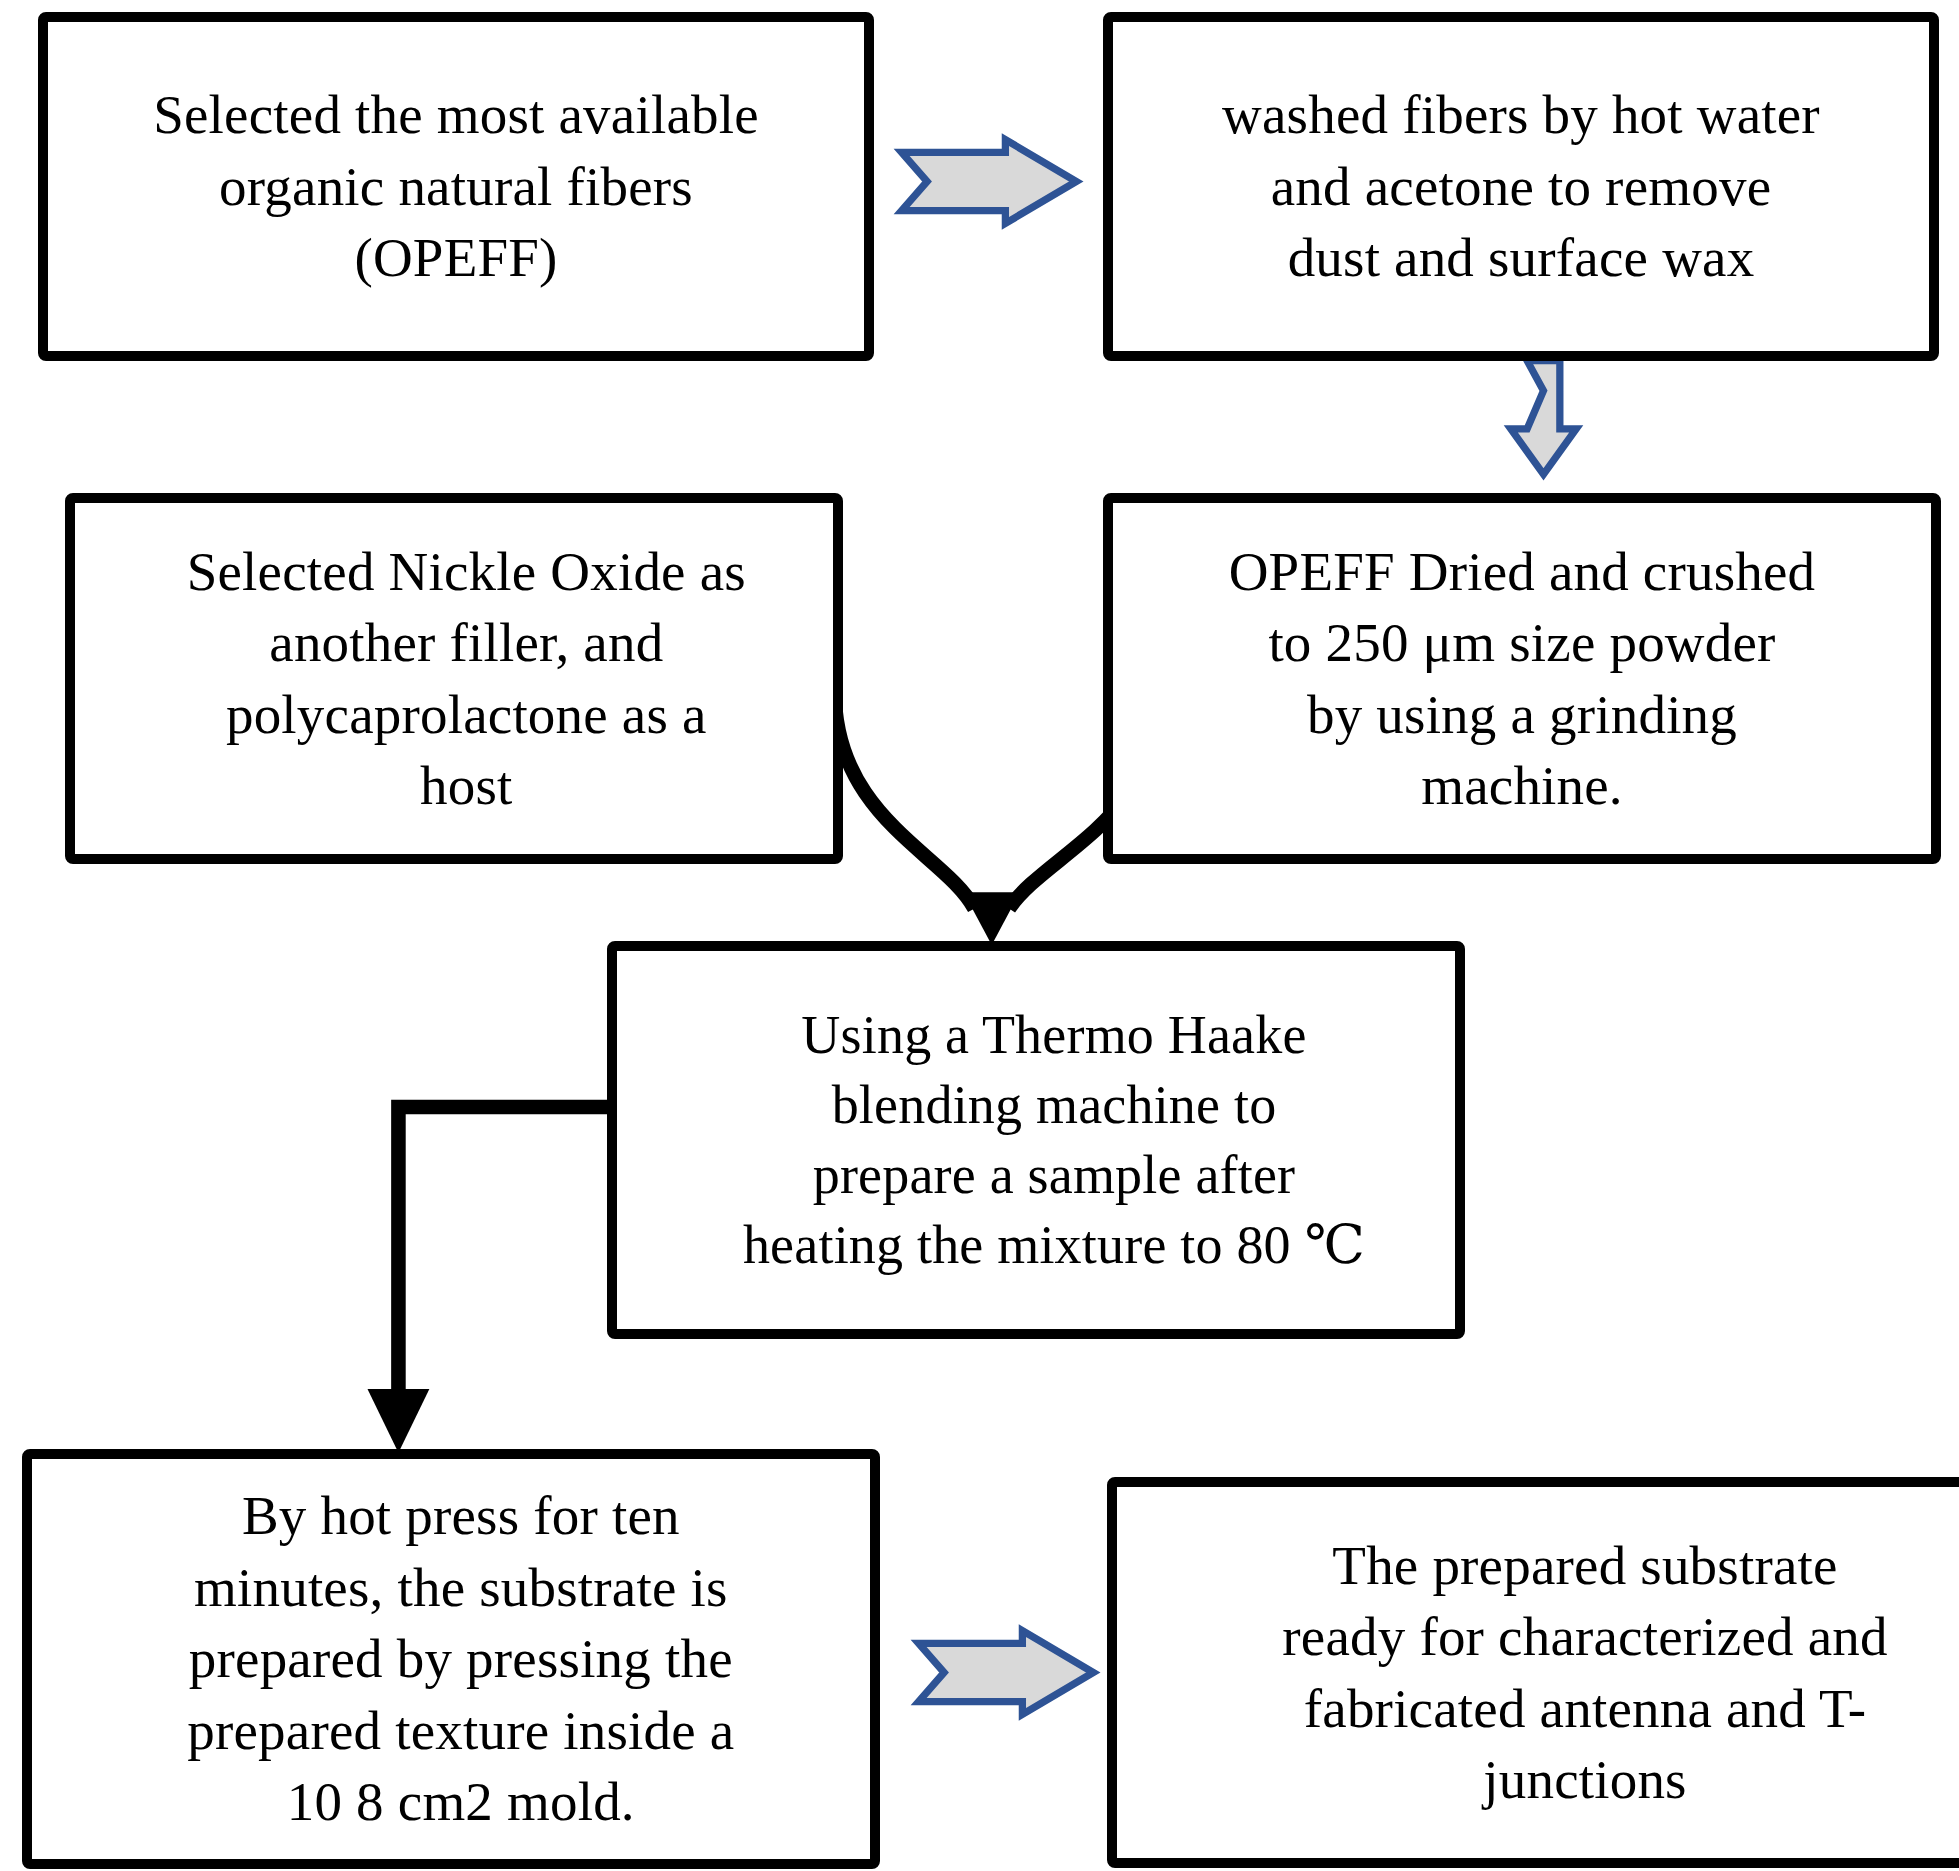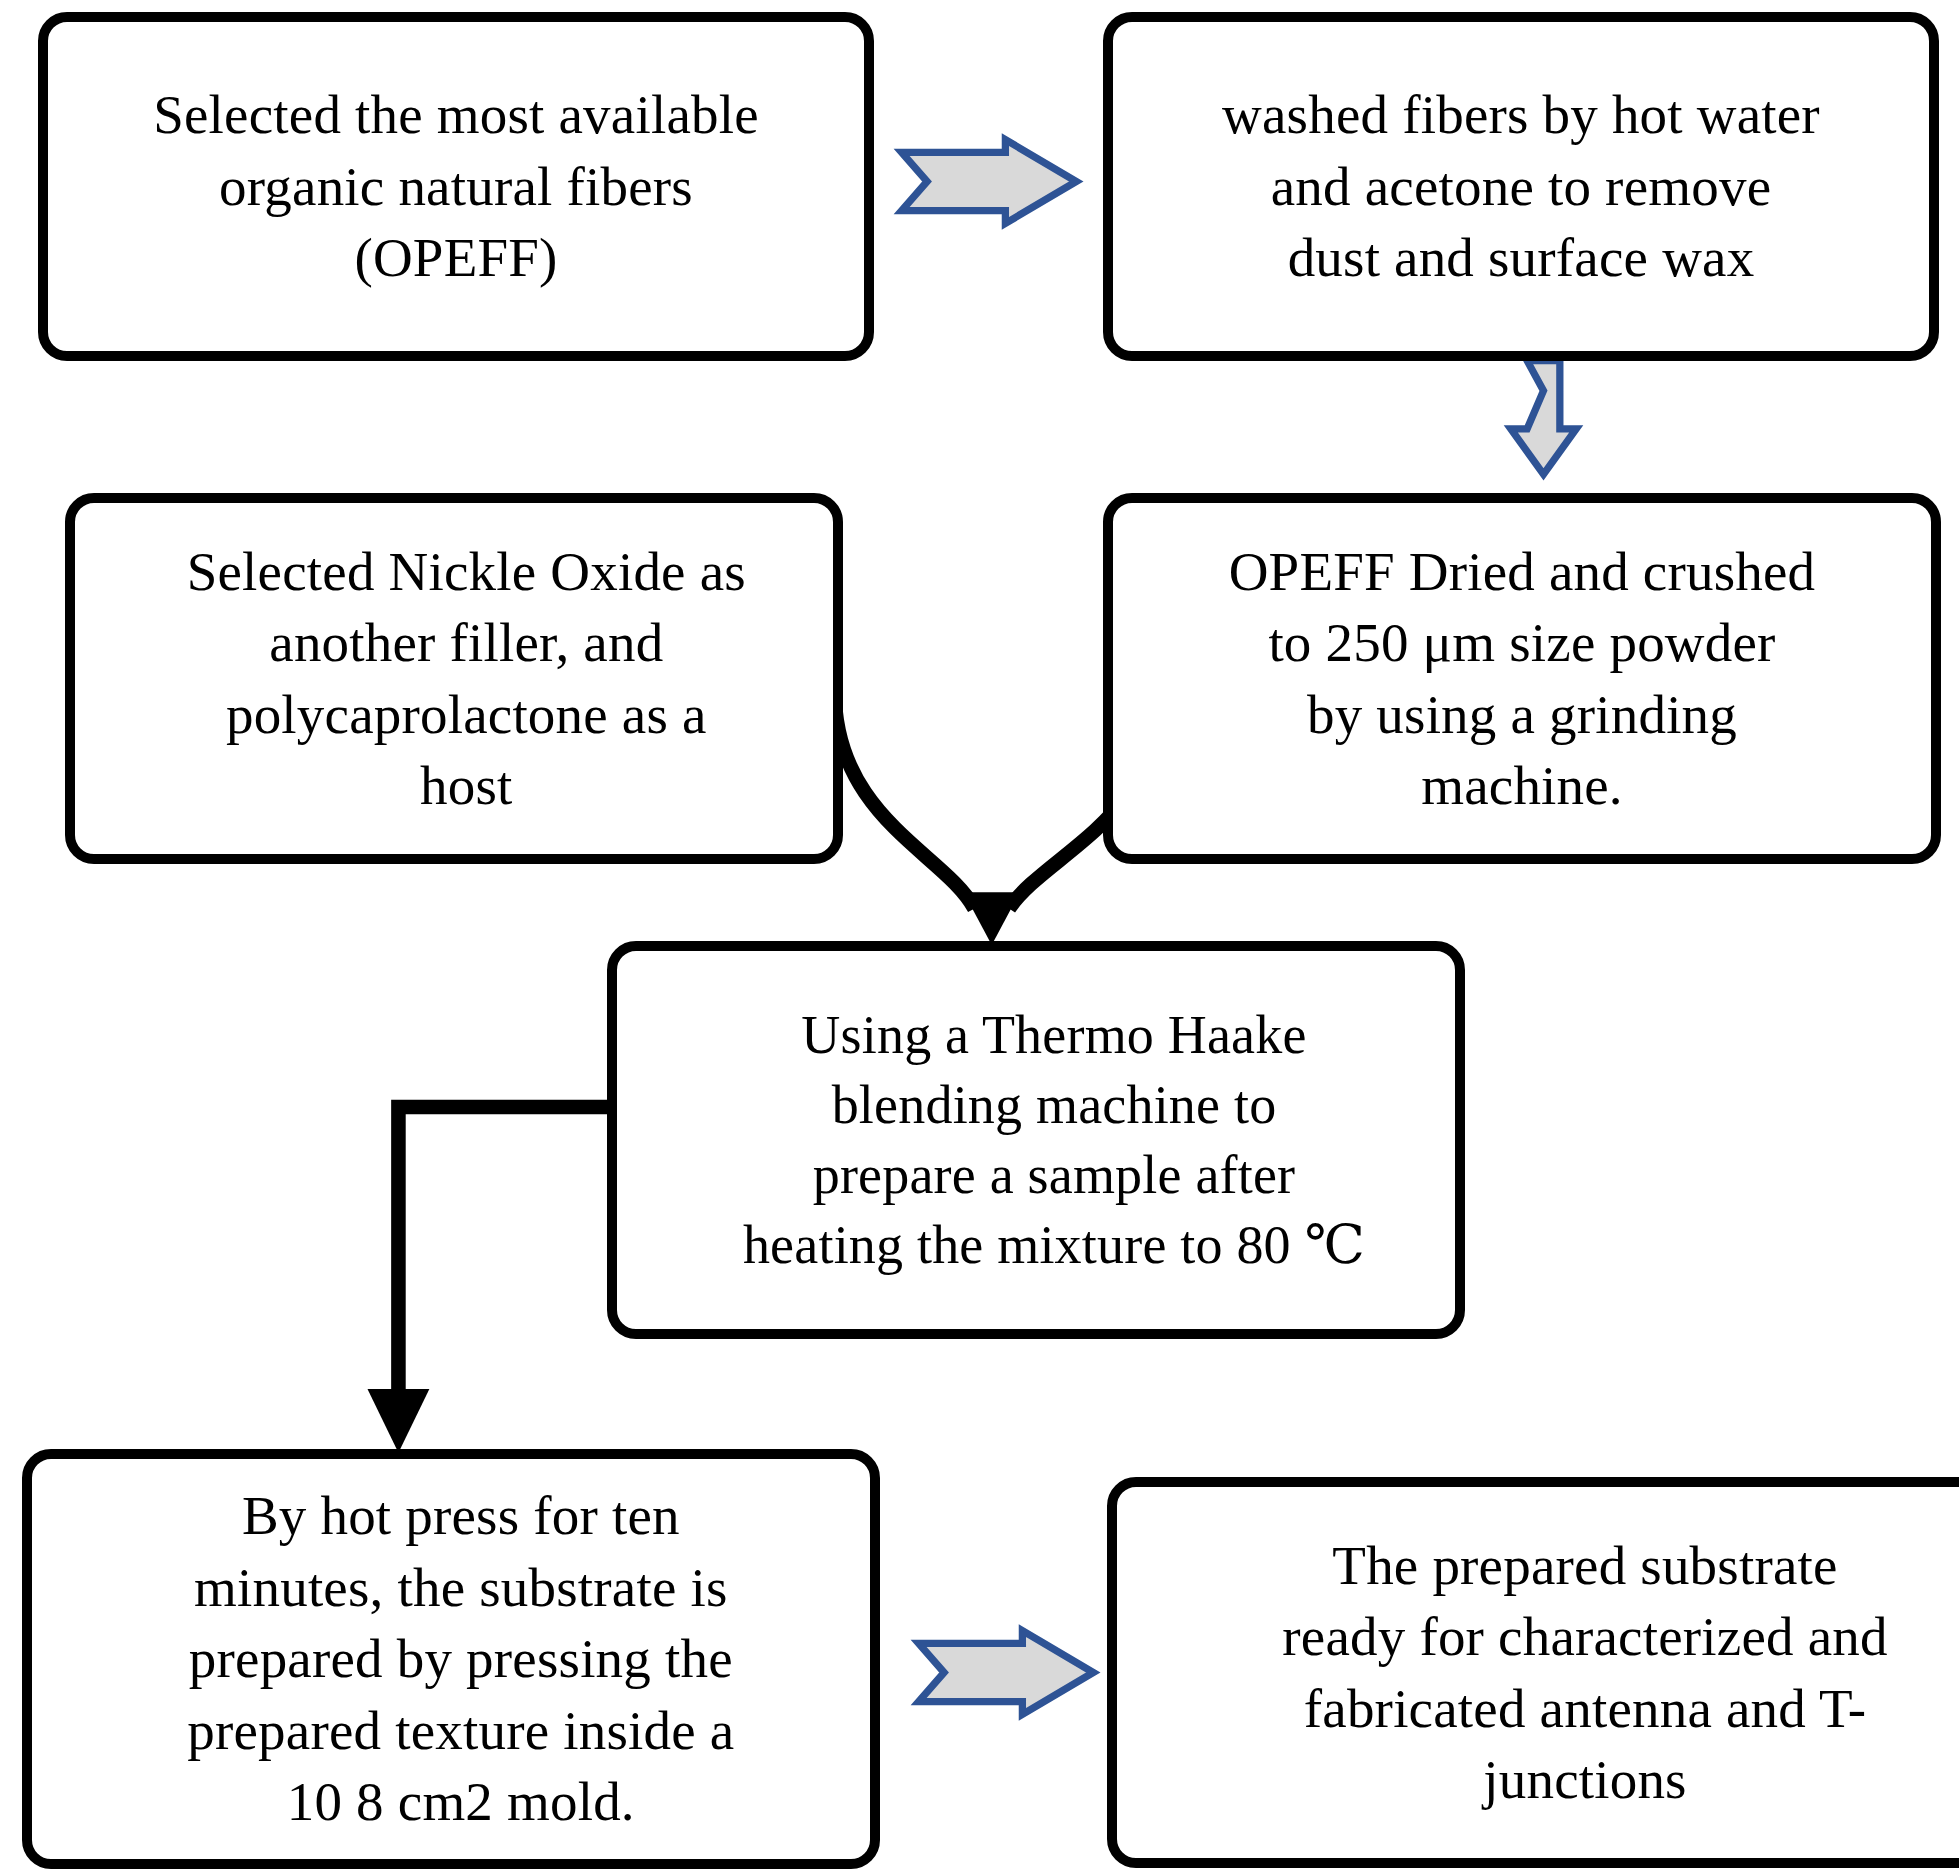--- a/index.html
+++ b/index.html
@@ -12,21 +12,21 @@
     width: 1959px;
     height: 1872px;
     background: #ffffff;
     overflow: hidden;
     font-family: "Liberation Serif", "DejaVu Serif", serif;
   }
   .node {
     position: absolute;
     box-sizing: border-box;
     border: 10px solid #000000;
-    border-radius: 29px;
+    border-radius: 8px;
     background: #ffffff;
     display: flex;
     align-items: center;
     justify-content: center;
     text-align: center;
     color: #000000;
     z-index: 5;
   }
   .node .txt {
     display: block;

